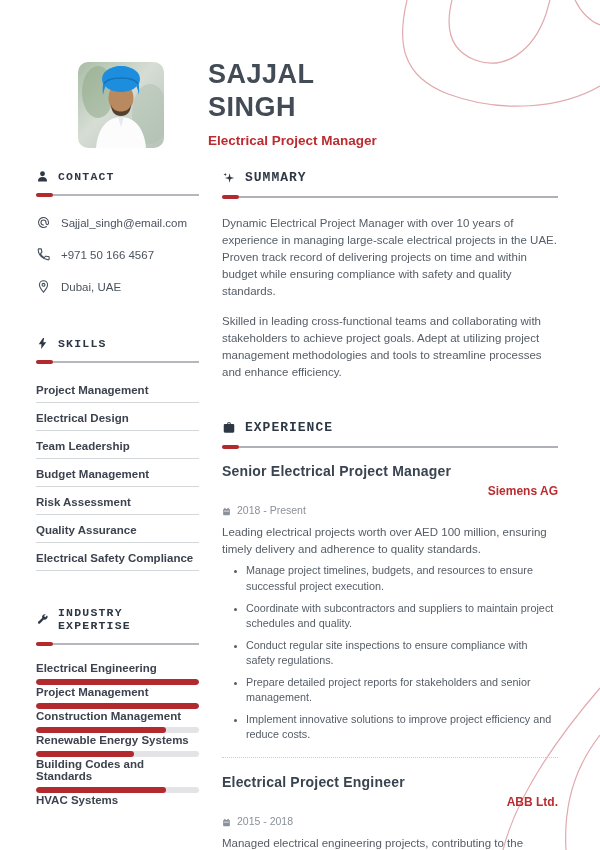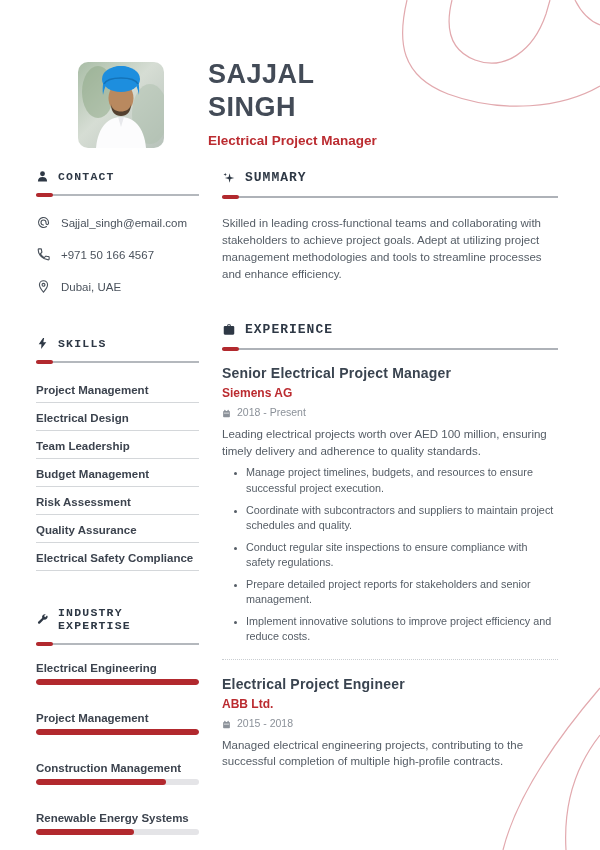--- a/index.html
+++ b/index.html
@@ -30,32 +30,32 @@
   .sec-rule .lead{position:absolute;left:0;top:0;width:17px;height:4px;background:#b2292e;border-radius:2px;}
   
   .contact-list{margin-top:18px;}
   .contact-item{display:flex;align-items:center;gap:10px;margin-bottom:17px;font-size:11.5px;color:#4a525c;}
   .contact-item svg{flex:0 0 auto;}
   
   .skills-list{margin-top:16px;}
   .skill-item{font-size:11.5px;font-weight:700;color:#3c434e;padding:4px 0 6px;border-bottom:1px solid #d4d7da;margin-bottom:5px;}
   
   .exp-list{margin-top:16px;}
-  .exp-item{margin-bottom:27px;}
+  .exp-item{margin-bottom:1px;}
   .exp-label{font-size:11.5px;font-weight:700;color:#3c434e;}
   .bar{margin-top:5px;height:6px;border-radius:3px;background:#e4e4e7;overflow:hidden;}
   .bar-fill{height:6px;border-radius:3px;background:#b2292e;}
   
   .summary-text{margin-top:16px;}
   .summary-text p{margin:0 0 13px;font-size:11.5px;line-height:1.48;color:#555d66;}
   
   .jobs{margin-top:14px;}
   .job + .job{border-top:1px dotted #c9cdd1;margin-top:14px;padding-top:16px;}
   .job-name{font-size:14px;font-weight:700;color:#3a4450;letter-spacing:.2px;}
-  .job-company{margin-top:5px;font-size:12px;font-weight:700;color:#bb2b30;}
+  .job-company{margin-top:5px;font-size:12px;font-weight:700;color:#bb2b30;text-align:right;}
   .job-dates{margin-top:6px;display:flex;align-items:flex-end;gap:6px;font-size:10.5px;color:#8b9199;}
   .job-desc{margin-top:8px;font-size:11.5px;line-height:1.45;color:#555d66;}
   .job-bullets{margin:6px 0 0;padding-left:24px;}
   .job-bullets li{font-size:10.8px;line-height:1.4;color:#555d66;margin-bottom:7px;}
   .job-bullets li::marker{color:#555d66;font-size:9px;}
   .gap-sec{height:26px;}
   .gap-sec-lg{height:30px;}
 </style>
 </head>
 <body>
@@ -214,20 +214,21 @@
     </svg>
     <span class="ttl">SUMMARY</span>
   </div>
   <div class="sec-rule">
       <span class="track"></span>
       <span class="lead"></span>
     </div>
 
   <div class="summary-text">
 
+  <p>Dynamic Electrical Project Manager with over 10 years of experience in managing large-scale electrical projects in the UAE. Proven track record of delivering projects on time and within budget while ensuring compliance with safety and quality standards.</p>
       <p>Skilled in leading cross-functional teams and collaborating with stakeholders to achieve project goals. Adept at utilizing project management methodologies and tools to streamline processes and enhance efficiency.</p>
     </div>
 
   <div class="gap-sec"></div>
 
   <div class="sec-head">
     <svg width="14" height="14" viewBox="0 0 24 24">
       <path d="M9 5 V4 a2 2 0 0 1 2-2 h2 a2 2 0 0 1 2 2 v1 h4 a2 2 0 0 1 2 2 v11 a2 2 0 0 1-2 2 H5 a2 2 0 0 1-2-2 V7 a2 2 0 0 1 2-2 Z M10.8 5 h2.4 V4 a.4.4 0 0 0-.4-.4 h-1.6 a.4.4 0 0 0-.4.4 Z M3 10 h18 v2 H3 Z" fill="#2e3845"></path>
     </svg>
     <span class="ttl">EXPERIENCE</span>

